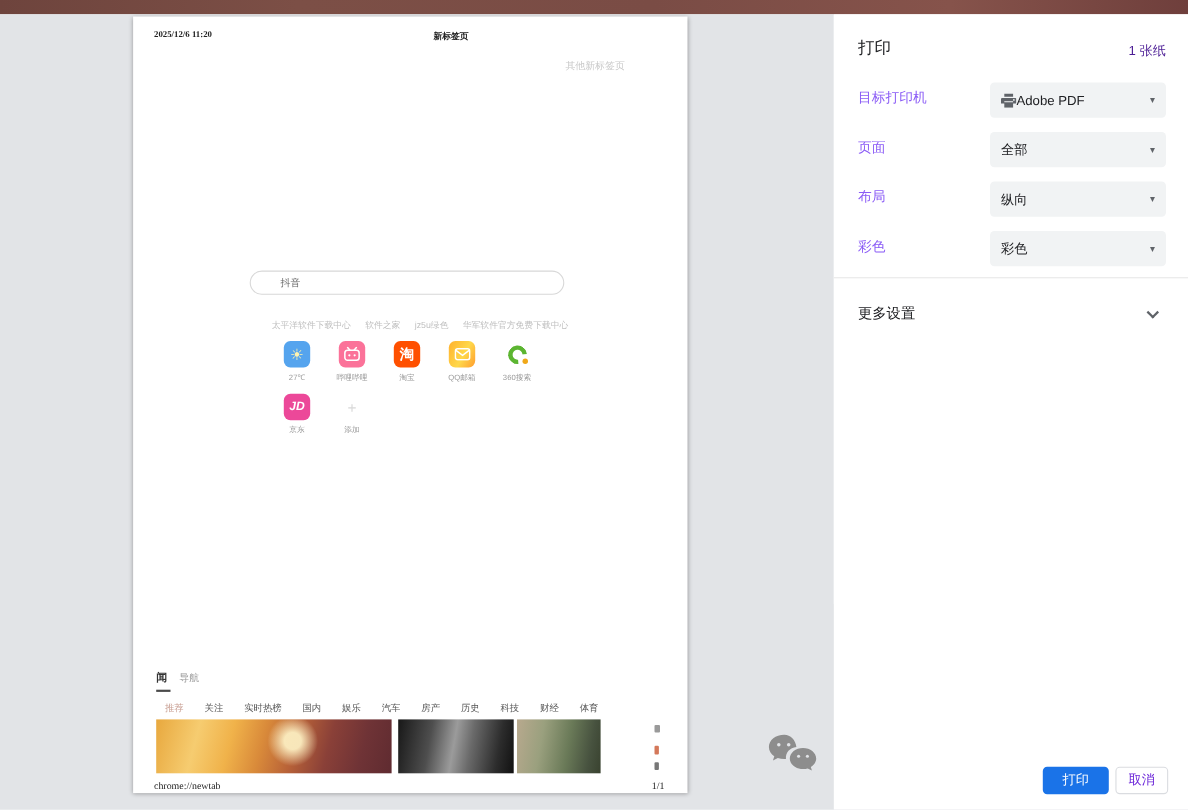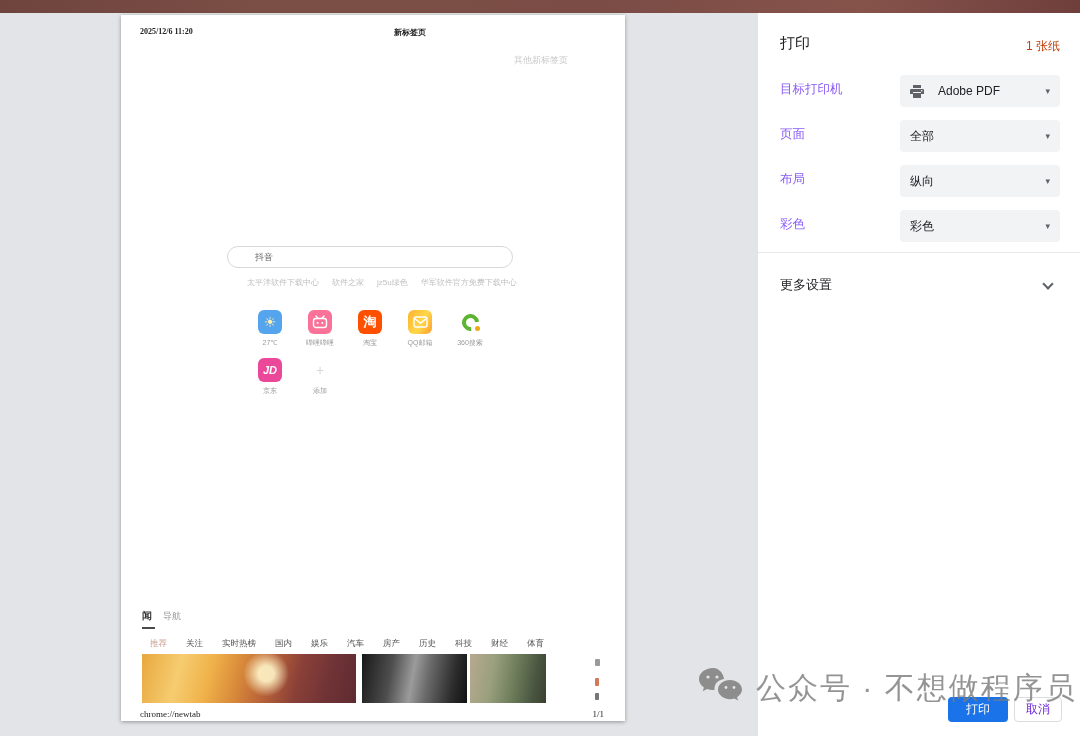--- a/index.html
+++ b/index.html
@@ -28,21 +28,21 @@
   .p-date { position:absolute; left:19px; top:12px; font:bold 8px "Liberation Serif", serif; color:#222; }
   .p-title { position:absolute; left:273px; top:12px; font:bold 8px "Liberation Serif", serif; color:#222; }
   .p-corner { position:absolute; right:57px; top:39px; font-size:9px; color:#c9c9c9; }
 
   .p-search {
     position:absolute; left:106px; top:231px; width:286px; height:22px;
     border:1px solid #d8d8d8; border-radius:11px; background:#fff;
   }
   .p-search .q { display:block; padding-left:27px; line-height:20px; font-size:9px; color:#666; }
 
-  .p-sugg { position:absolute; left:126px; top:262px; display:flex; gap:13px; font-size:8px; color:#bfbfbf; white-space:nowrap; }
+  .p-sugg { position:absolute; left:126px; top:275px; display:flex; gap:13px; font-size:8px; color:#bfbfbf; white-space:nowrap; }
 
   .shortcut-row { position:absolute; left:124px; display:flex; }
   .row1 { top:295px; }
   .row2 { top:343px; }
   .shortcut { width:50px; display:flex; flex-direction:column; align-items:center; }
   .sc-icon { width:24px; height:24px; border-radius:6px; display:flex; align-items:center; justify-content:center; }
   .sc-label { margin-top:4px; font-size:7px; color:#9a9a9a; white-space:nowrap; }
   .ic-weather { background:#55a4ee; color:#fff3b0; font-size:14px; }
   .ic-bili { background:#fb7299; }
   .ic-taobao { background:#ff5000; color:#fff; font-size:13px; font-weight:bold; }
@@ -78,27 +78,27 @@
   .m1 { width:5px; height:7px; background:#9a9a9a; margin-bottom:12px; }
   .m2 { width:4px; height:8px; background:#d4785a; margin-bottom:7px; }
   .m3 { width:4px; height:7px; background:#777; }
 
   .p-footer-left { position:absolute; left:19px; top:694px; font:9px "Liberation Serif", serif; color:#222; }
   .p-footer-right { position:absolute; right:21px; top:694px; font:9px "Liberation Serif", serif; color:#222; }
 
   
   .panel { position:absolute; left:758px; top:13px; width:322px; height:536px; background:#fff; }
   .panel-title { position:absolute; left:22px; top:21px; font-size:15px; color:#202124; }
-  .sheet-count { position:absolute; right:20px; top:25px; font-size:12px; color:#c2410c; }
+  .sheet-count { position:absolute; right:20px; top:25px; font-size:12px; color:#4c1d95; }
 
   .field-label { position:absolute; left:22px; font-size:12.5px; color:#8b5cf6; }
   .dropdown {
     position:absolute; left:142px; width:160px; height:27px;
     background:#f1f3f4; border-radius:4px; cursor:pointer;
-    display:flex; align-items:center; padding:16px 10px; gap:14px;
+    display:flex; align-items:center; padding:16px 10px; gap:0;
     font-size:12px; color:#202124;
   }
   .dd-caret { margin-left:auto; font-size:9px; color:#5f6368; }
   .printer-glyph { display:flex; }
 
   .divider { position:absolute; left:0; top:239px; width:322px; height:1px; background:#e8e8e8; }
 
   .more-row { position:absolute; left:0; top:255px; width:322px; height:34px; cursor:pointer; }
   .more-label { position:absolute; left:22px; top:8px; font-size:13px; color:#202124; }
   .chevron-down {
@@ -293,14 +293,13 @@
       <g fill="#8d8d8d">
         <path d="M16 2 C8 2 2 7 2 13 c0 3.4 1.9 6.4 4.9 8.4 l-1.2 3.9 4.4-2.2 c1.8 0.6 3.8 0.9 5.9 0.9 0.5 0 1 0 1.5-0.1 C17 18 21 13.8 27 13.1 26.3 6.9 21.7 2 16 2 z"></path>
         <path d="M33 14 c-6.6 0-12 4.3-12 9.6 0 5.3 5.4 9.6 12 9.6 1.5 0 3-0.2 4.3-0.6 l3.8 1.9-1-3.3 c2.9-1.8 4.9-4.5 4.9-7.6 0-5.3-5.4-9.6-12-9.6 z"></path>
       </g>
       <circle cx="11" cy="11" r="1.6" fill="#e2e4e7"></circle>
         <circle cx="20" cy="11" r="1.6" fill="#e2e4e7"></circle>
       <circle cx="29" cy="21.5" r="1.4" fill="#e2e4e7"></circle>
         <circle cx="37" cy="21.5" r="1.4" fill="#e2e4e7"></circle>
     </svg>
   </span>
-  <span class="wm-text">公众号 · 不想做程序员</span>
 </div>
 
 </body></html>

